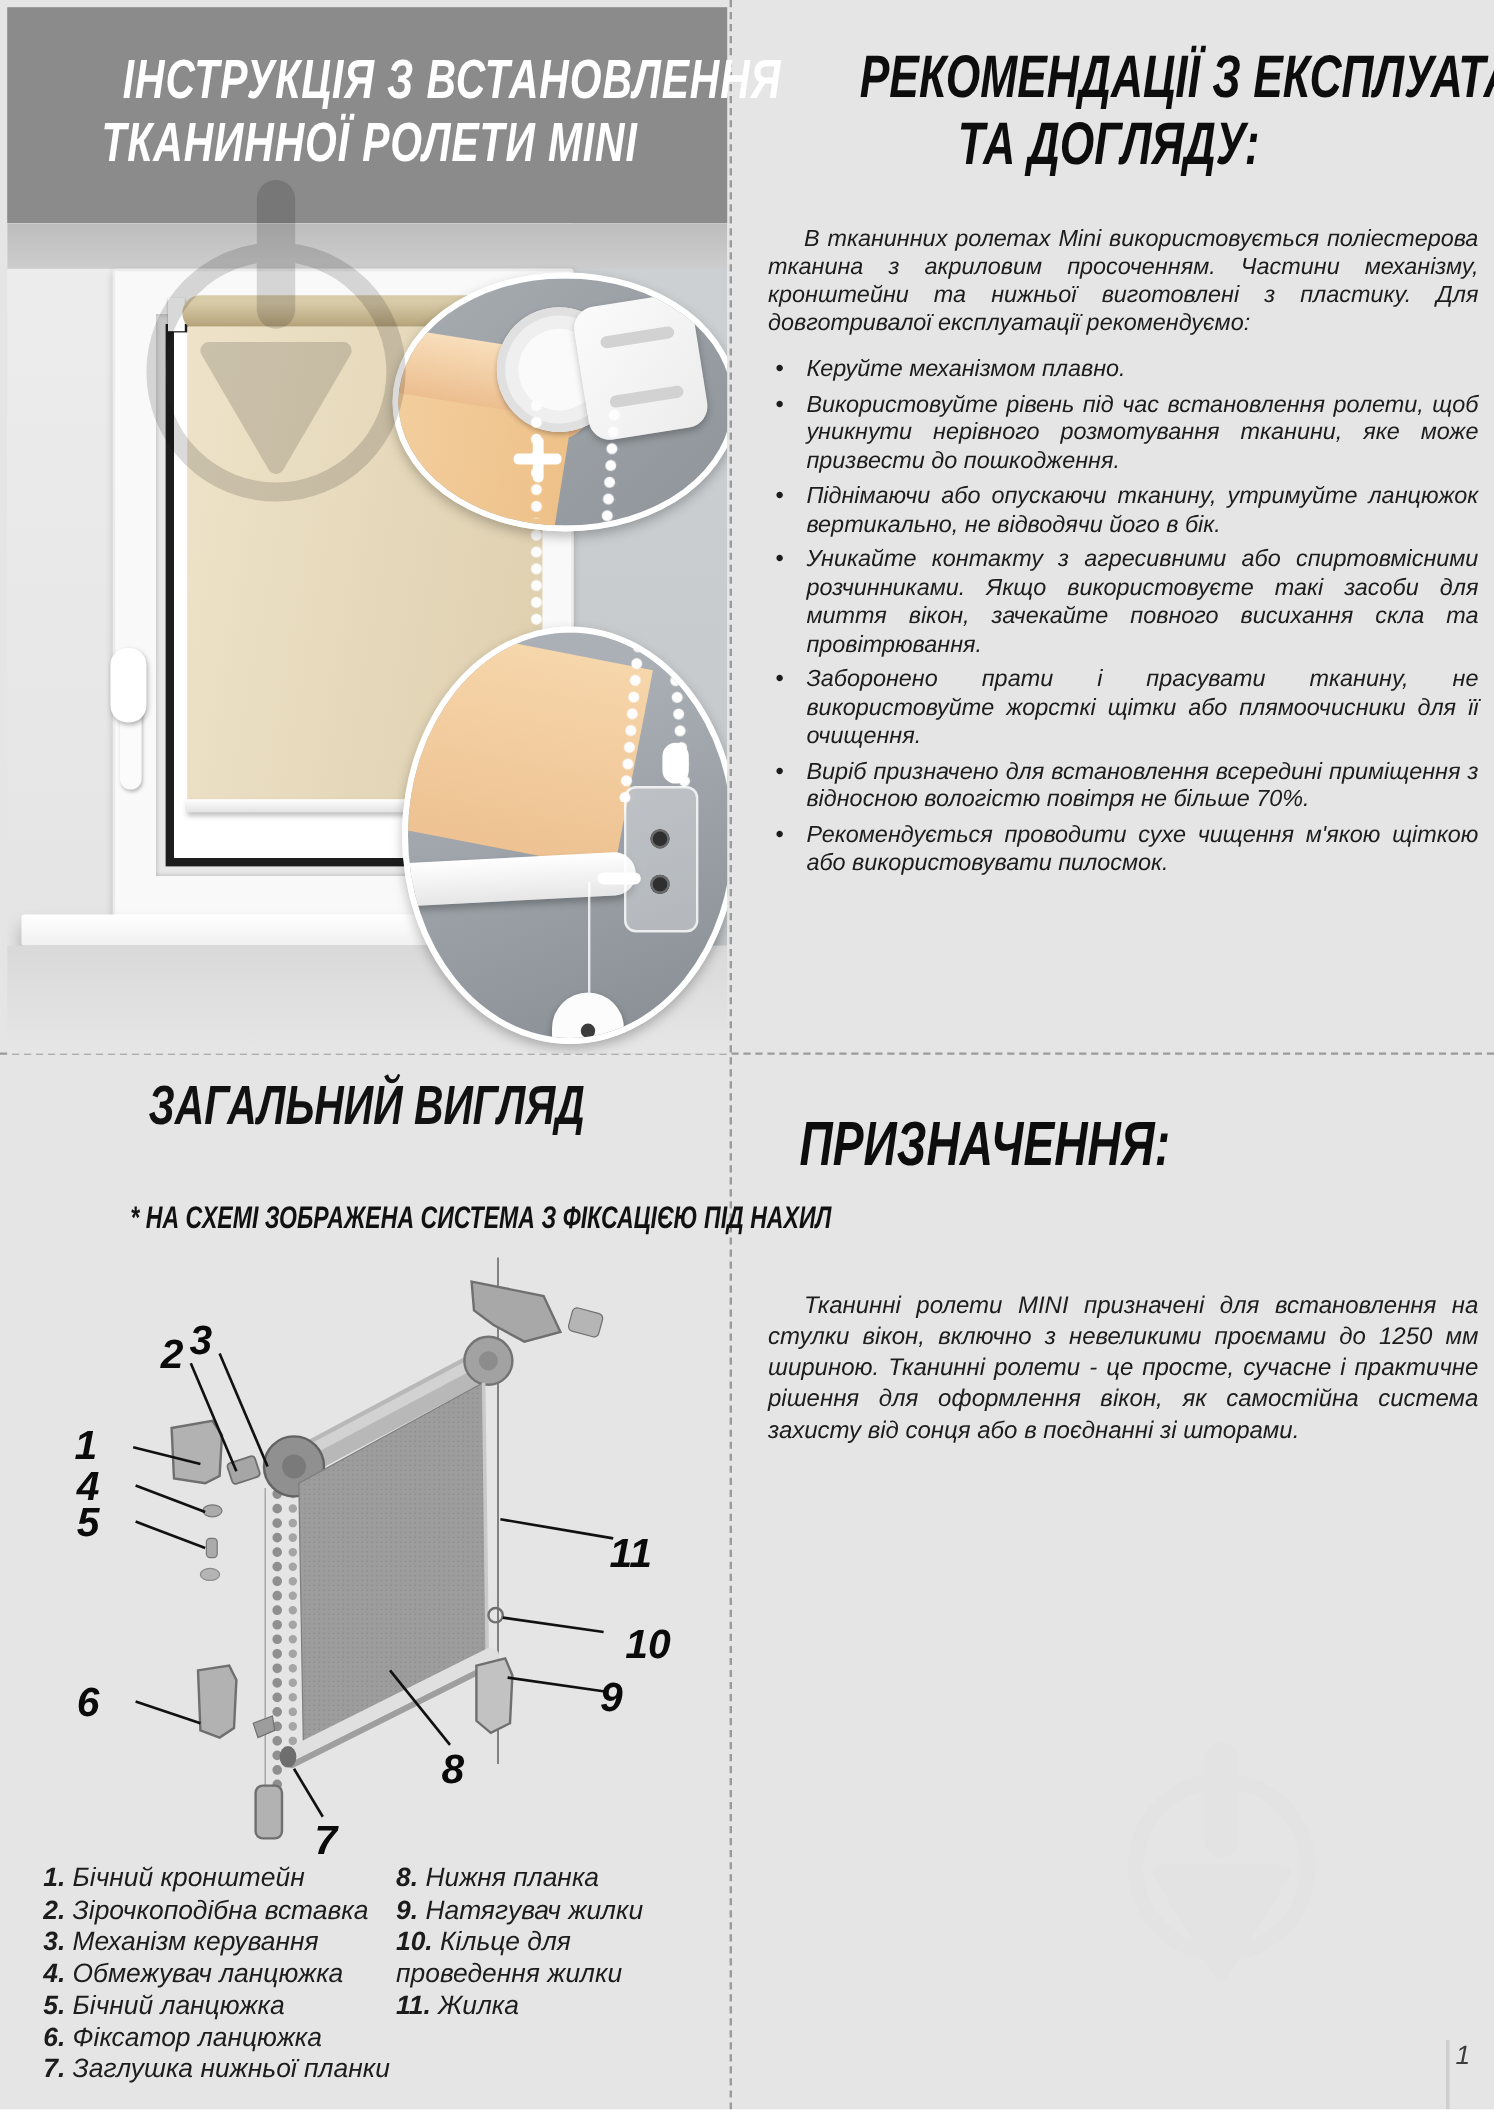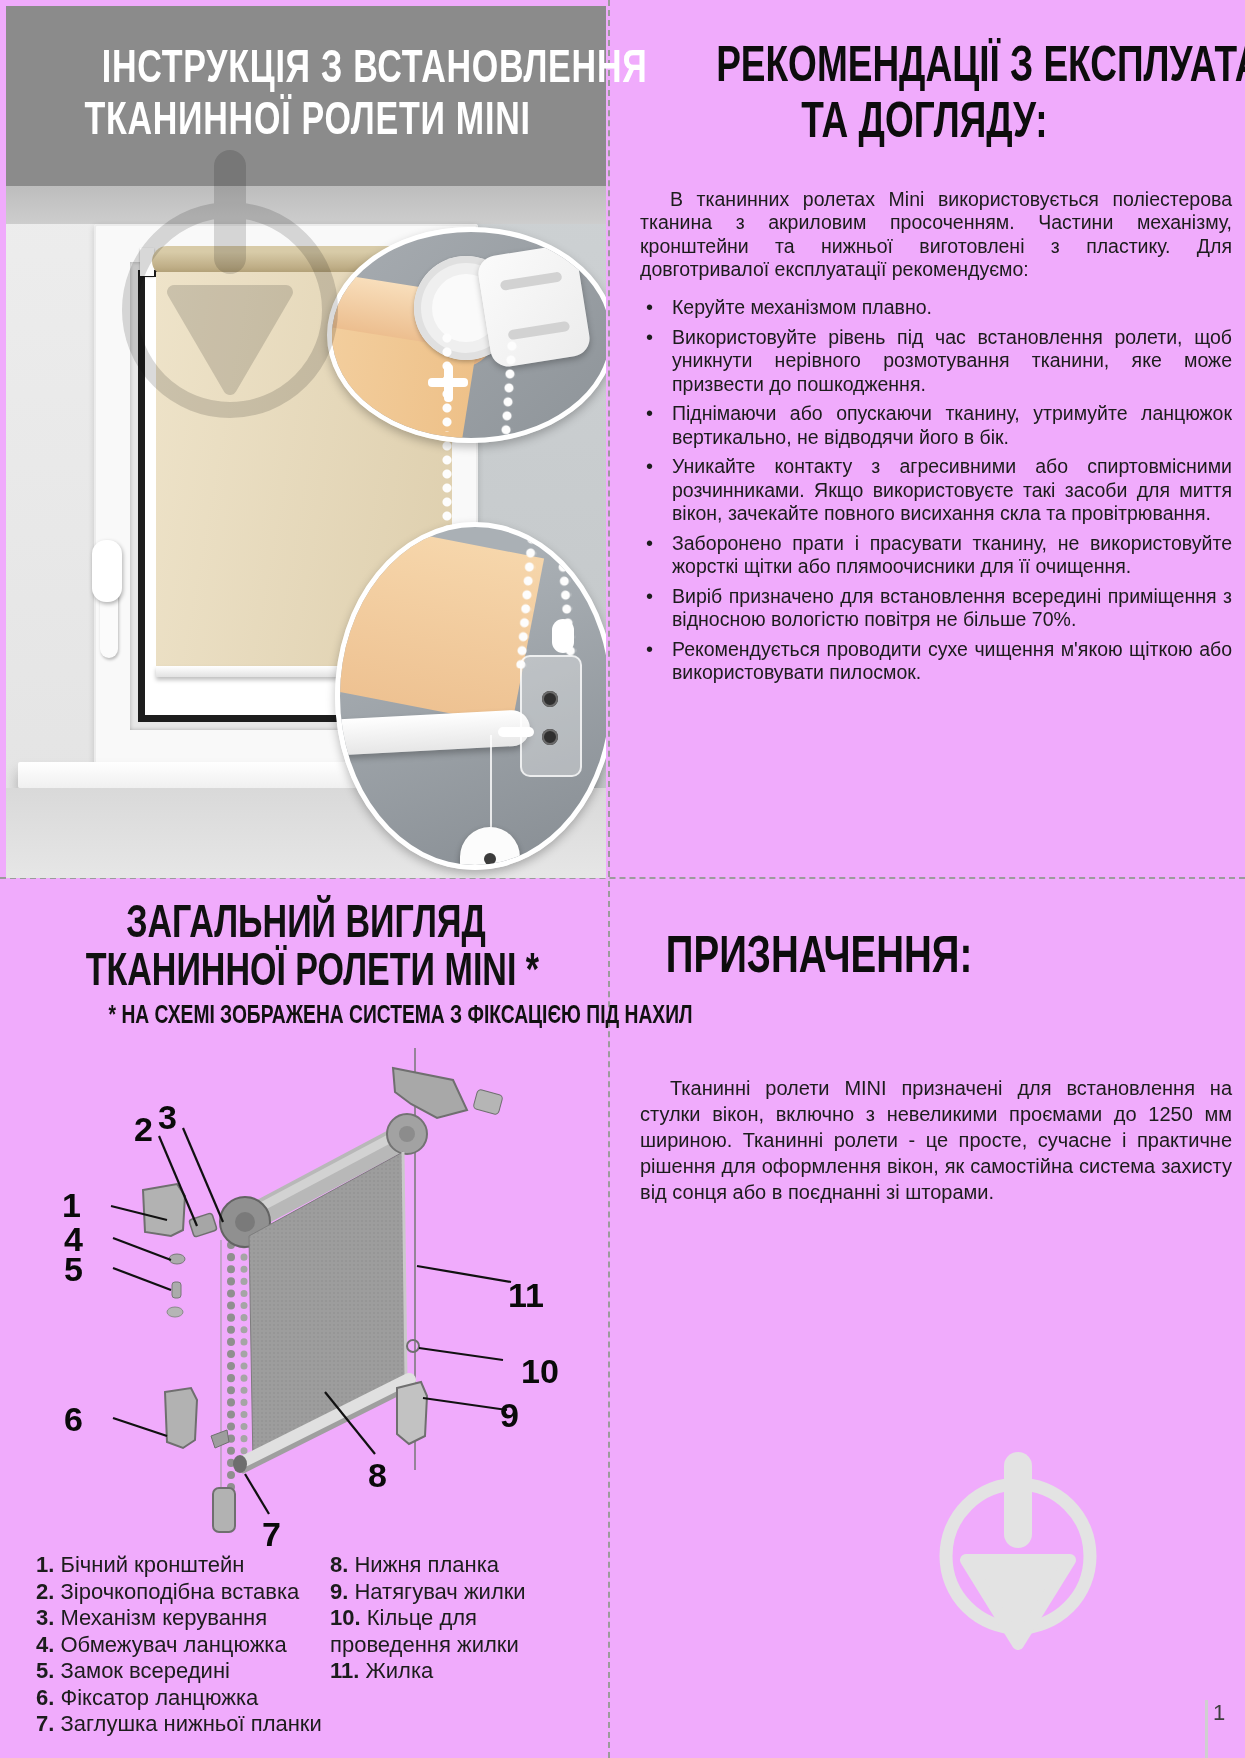--- a/index.html
+++ b/index.html
@@ -1,17 +1,17 @@
 <!DOCTYPE html>
 <html><head>
 <meta charset="utf-8">
 <style>
   html,body{margin:0;padding:0;background:#ffffff;}
-  .page{position:relative;width:1245px;height:1758px;background:#f0abfc;overflow:hidden;
-        font-family:"Liberation Sans",sans-serif;color:#1c1c1c;}
+  .page{position:relative;width:1245px;height:1758px;background:#e5e5e5;overflow:hidden;
+        font-family:"Liberation Sans",sans-serif;color:#1c1c1c;font-style:italic;}
 
   
   .v-divider{position:absolute;left:608px;top:0;height:1758px;border-left:2px dashed #9b9b9b;}
   .h-divider{position:absolute;top:877px;left:0;width:1245px;border-top:2px dashed #9b9b9b;}
 
   
   .cond{display:inline-block;transform:scaleX(0.74);transform-origin:50% 50%;white-space:nowrap;font-weight:bold;}
 
   
   .install-header{position:absolute;left:6px;top:6px;width:600px;height:180px;background:#8b8b8b;
@@ -205,21 +205,20 @@
     <li><span>Керуйте механізмом плавно.</span></li>
     <li><span>Використовуйте рівень під час встановлення ролети, щоб уникнути нерівного розмотування тканини, яке може призвести до пошкодження.</span></li>
     <li><span>Піднімаючи або опускаючи тканину, утримуйте ланцюжок вертикально, не відводячи його в бік.</span></li>
     <li><span>Уникайте контакту з агресивними або спиртовмісними розчинниками. Якщо використовуєте такі засоби для миття вікон, зачекайте повного висихання скла та провітрювання.</span></li>
     <li><span>Заборонено прати і прасувати тканину, не використовуйте жорсткі щітки або плямоочисники для її очищення.</span></li>
     <li><span>Виріб призначено для встановлення всередині приміщення з відносною вологістю повітря не більше 70%.</span></li>
     <li><span>Рекомендується проводити сухе чищення м'якою щіткою або використовувати пилосмок.</span></li>
   </ul>
 
   <div class="ov-title1"><span class="cond line">ЗАГАЛЬНИЙ ВИГЛЯД</span></div>
-  <div class="ov-title2"><span class="cond line">ТКАНИННОЇ РОЛЕТИ MINI *</span></div>
   <div class="ov-note"><span class="cond line">* НА СХЕМІ ЗОБРАЖЕНА СИСТЕМА З ФІКСАЦІЄЮ ПІД НАХИЛ</span></div>
 
   <svg class="diagram-svg" width="535" height="505" viewBox="0 0 535 505">
     <defs>
       <pattern id="fab" width="4" height="4" patternUnits="userSpaceOnUse">
         <rect width="4" height="4" fill="#9d9d9d"></rect>
         <circle cx="1" cy="1" r="0.7" fill="#8a8a8a"></circle>
       </pattern>
     </defs>
 
@@ -282,21 +281,21 @@
   <span class="callout" style="left:368px;top:1456px;">8</span>
   <span class="callout" style="left:500px;top:1396px;">9</span>
   <span class="callout" style="left:496px;top:1352px;margin-left:25px;">10</span>
   <span class="callout" style="left:508px;top:1276px;">11</span>
 
   <ul class="parts parts-left">
     <li><b>1.</b> <span>Бічний кронштейн</span></li>
     <li><b>2.</b> <span>Зірочкоподібна вставка</span></li>
     <li><b>3.</b> <span>Механізм керування</span></li>
     <li><b>4.</b> <span>Обмежувач ланцюжка</span></li>
-    <li><b>5.</b> <span>Замок всередині</span></li>
+    <li><b>5.</b> <span>Бічний ланцюжка</span></li>
     <li><b>6.</b> <span>Фіксатор ланцюжка</span></li>
     <li><b>7.</b> <span>Заглушка нижньої планки</span></li>
   </ul>
   <ul class="parts parts-right">
     <li><b>8.</b> <span>Нижня планка</span></li>
     <li><b>9.</b> <span>Натягувач жилки</span></li>
     <li><b>10.</b> <span>Кільце для проведення жилки</span></li>
     <li><b>11.</b> <span>Жилка</span></li>
   </ul>
 

